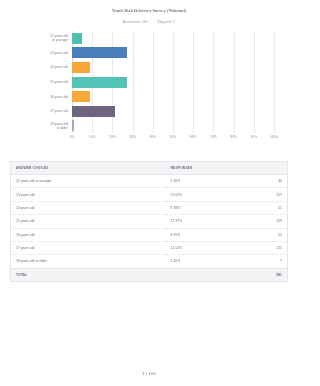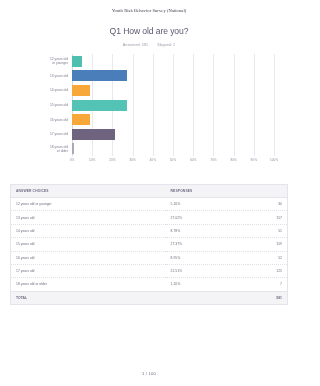--- a/index.html
+++ b/index.html
@@ -168,21 +168,20 @@
     letter-spacing: 0.2px;
   }
 </style>
 </head>
 <body>
 
 <div class="page">
 
   <div class="survey-title">Youth Risk Behavior Survey (National)</div>
 
-  <div class="question-title">Q1 How old are you?</div>
 
   <div class="meta-row">
     <span>Answered: 581</span>
     <span>Skipped: 2</span>
   </div>
 
   <div class="chart-wrap">
     <div class="chart-inner">
       <div class="plot-area">
         <div class="gridlines" id="gridlines">

